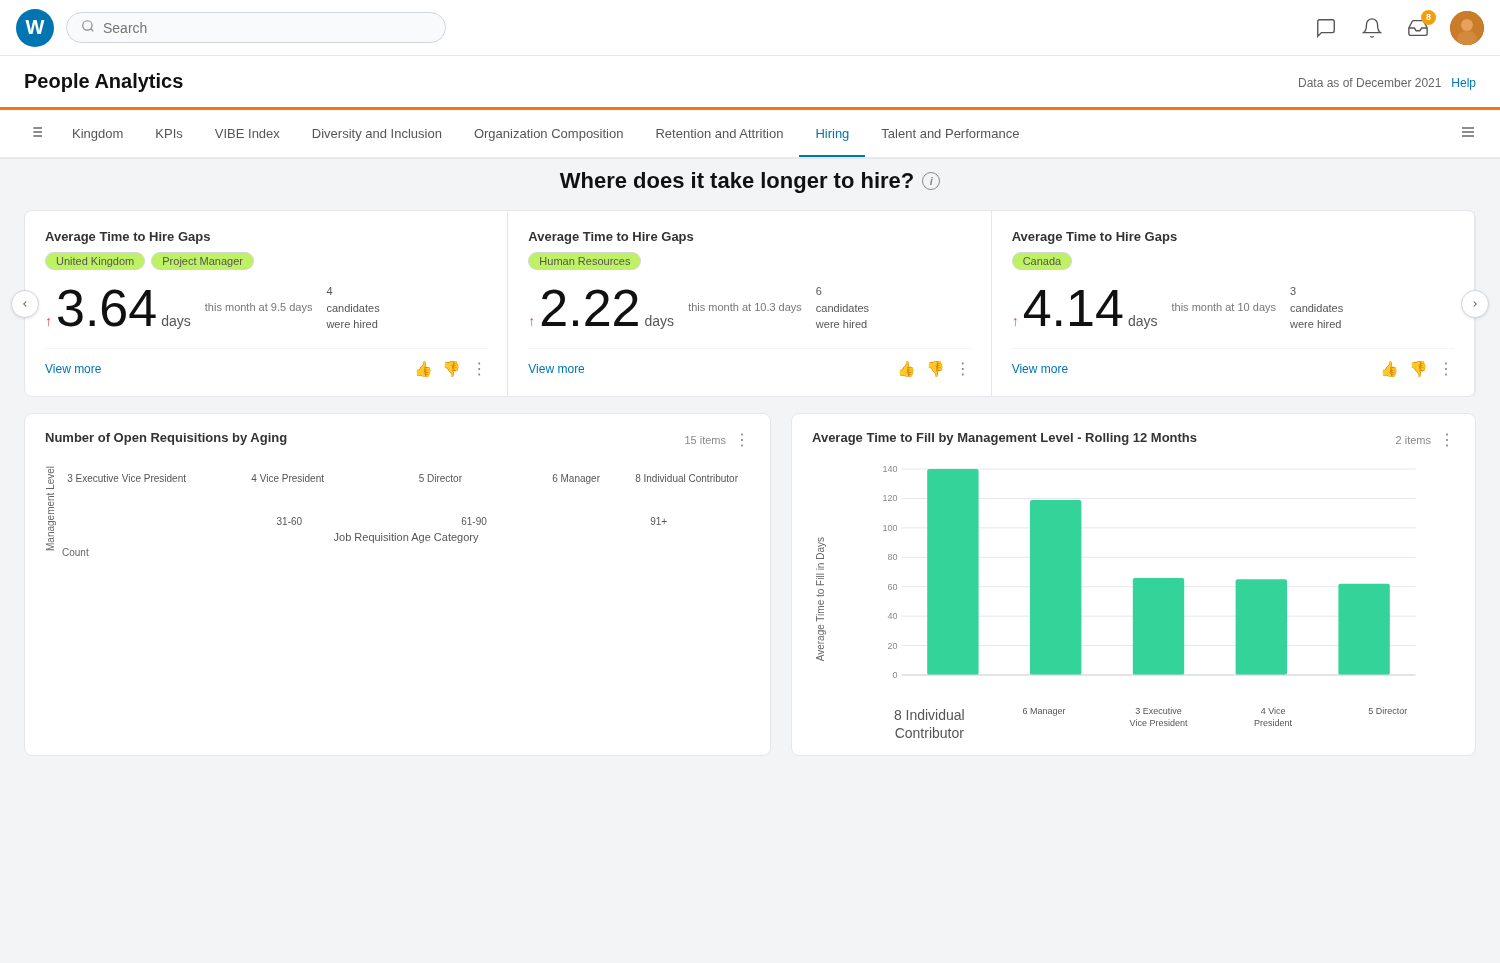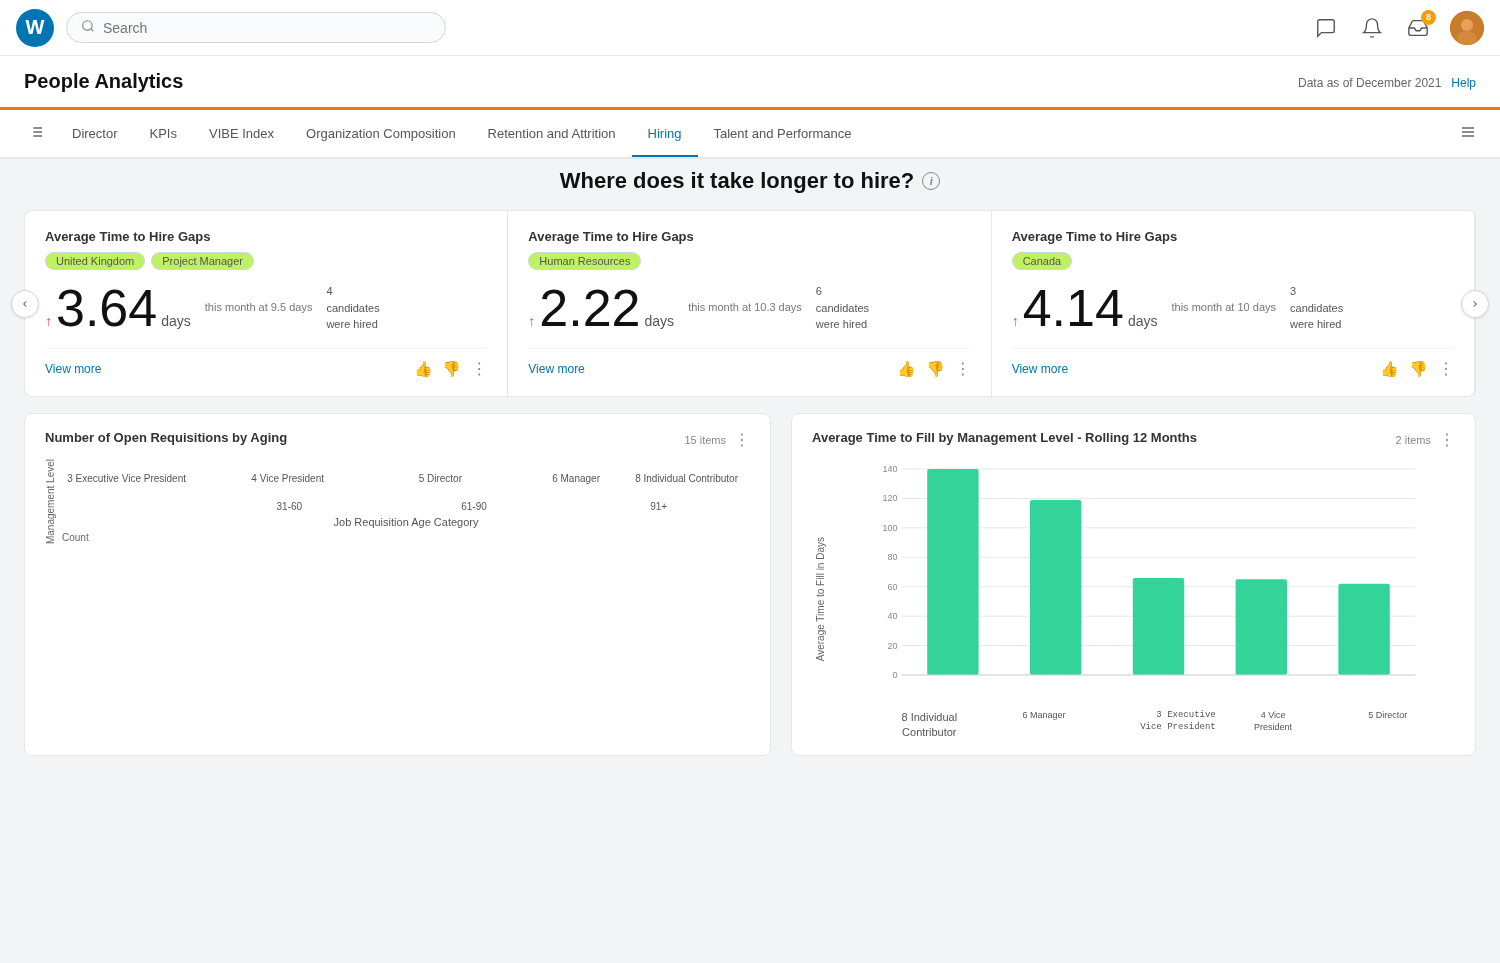--- a/index.html
+++ b/index.html
@@ -192,21 +192,21 @@
       font-size: 10px; color: #666;
       display: flex; align-items: center; justify-content: center;
       margin-right: 6px; white-space: nowrap;
     }
     .heatmap-inner { flex: 1; }
     .heatmap-rows { display: flex; flex-direction: row; gap: 2px; }
     .heatmap-row { display: flex; align-items: center; gap: 2px; }
     .heatmap-row-label { font-size: 10px; color: #555; width: 130px; text-align: right; padding-right: 6px; flex-shrink: 0; }
     .heatmap-cells { display: flex; gap: 2px; flex: 1; }
     .heatmap-cell { height: 38px; flex: 1; border-radius: 2px; }
-    .heatmap-x-labels { display: flex; margin-top: 4px; justify-content: center; }
+    .heatmap-x-labels { display: flex; margin-top: 19px; justify-content: center; }
     .heatmap-x-spacer { width: 136px; flex-shrink: 0; }
     .heatmap-x-ticks { display: flex; flex: 1; gap: 2px; }
     .heatmap-x-tick { flex: 1; text-align: center; font-size: 10px; color: #555; }
     .heatmap-x-axis-label { text-align: center; font-size: 11px; color: #555; margin-top: 4px; }
     .heatmap-count-label { font-size: 10px; color: #666; margin-top: 4px; }
 
     
     .bar-chart-container { display: flex; margin-top: 10px; height: 280px; }
     .bar-chart-y-label {
       writing-mode: vertical-rl;
@@ -275,23 +275,24 @@
   <div class="tab-nav-filter">
     <svg width="16" height="16" viewBox="0 0 24 24" fill="none" stroke="#555" stroke-width="2">
         <line x1="8" y1="6" x2="21" y2="6"></line>
         <line x1="8" y1="12" x2="21" y2="12"></line>
         <line x1="8" y1="18" x2="21" y2="18"></line>
         <line x1="3" y1="6" x2="3.01" y2="6"></line>
         <line x1="3" y1="12" x2="3.01" y2="12"></line>
         <line x1="3" y1="18" x2="3.01" y2="18"></line>
       </svg>
   </div>
-  <div class="tab-item">Director</div>
+  <div class="tab-item">Kingdom</div>
   <div class="tab-item">KPIs</div>
   <div class="tab-item">VIBE Index</div>
+  <div class="tab-item">Diversity and Inclusion</div>
   <div class="tab-item">Organization Composition</div>
   <div class="tab-item">Retention and Attrition</div>
   <div class="tab-item active">Hiring</div>
   <div class="tab-item">Talent and Performance</div>
   <div class="tab-nav-menu">
     <svg width="16" height="16" viewBox="0 0 24 24" fill="none" stroke="#555" stroke-width="2">
         <line x1="3" y1="6" x2="21" y2="6"></line>
         <line x1="3" y1="12" x2="21" y2="12"></line>
         <line x1="3" y1="18" x2="21" y2="18"></line>
       </svg>
@@ -500,23 +501,23 @@
                   <text x="32" y="13" text-anchor="end" font-size="9" fill="#888">140</text>
                   <rect x="61.7" y="10" width="51.4" height="206" fill="#34d399" rx="2"></rect>
                   <rect x="164.5" y="40.900000000000006" width="51.4" height="175.1" fill="#34d399" rx="2"></rect>
                   <rect x="267.3" y="118.88571428571429" width="51.4" height="97.11428571428571" fill="#34d399" rx="2"></rect>
                   <rect x="370.09999999999997" y="120.35714285714285" width="51.4" height="95.64285714285715" fill="#34d399" rx="2"></rect>
                   <rect x="472.9" y="124.77142857142857" width="51.4" height="91.22857142857143" fill="#34d399" rx="2"></rect>
                   <line x1="36" y1="216" x2="550" y2="216" stroke="#d1d5db" stroke-width="1"></line>
                 </svg></div>
           </div>
           <div class="bar-x-labels" id="bar-x-labels" style="padding-left: 36px; padding-right: 10px; gap: 0px; display: flex;">
-              <div class="bar-x-label" style="flex: 1 1 0%; text-align: center; font-size: 11px; color: rgb(85, 85, 85); line-height: 1.3;">8 Individual<br>Contributor</div>
+              <div class="bar-x-label" style="flex: 1 1 0%; text-align: center; font-size: 14px; color: rgb(85, 85, 85); line-height: 1.3;">8 Individual<br>Contributor</div>
               <div class="bar-x-label" style="flex: 1 1 0%; text-align: center; font-size: 9px; color: rgb(85, 85, 85); line-height: 1.3;">6 Manager</div>
-              <div class="bar-x-label" style="flex: 1 1 0%; text-align: right; font-size: 9px; color: rgb(85, 85, 85); line-height: 1.3; font-family: Liberation Mono, monospace;">3 Executive<br>Vice President</div>
+              <div class="bar-x-label" style="flex: 1 1 0%; text-align: center; font-size: 9px; color: rgb(85, 85, 85); line-height: 1.3;">3 Executive<br>Vice President</div>
               <div class="bar-x-label" style="flex: 1 1 0%; text-align: center; font-size: 9px; color: rgb(85, 85, 85); line-height: 1.3;">4 Vice<br>President</div>
               <div class="bar-x-label" style="flex: 1 1 0%; text-align: center; font-size: 9px; color: rgb(85, 85, 85); line-height: 1.3;">5 Director</div>
             </div>
         </div>
       </div>
     </div>
 
   </div>
 </div>
 

